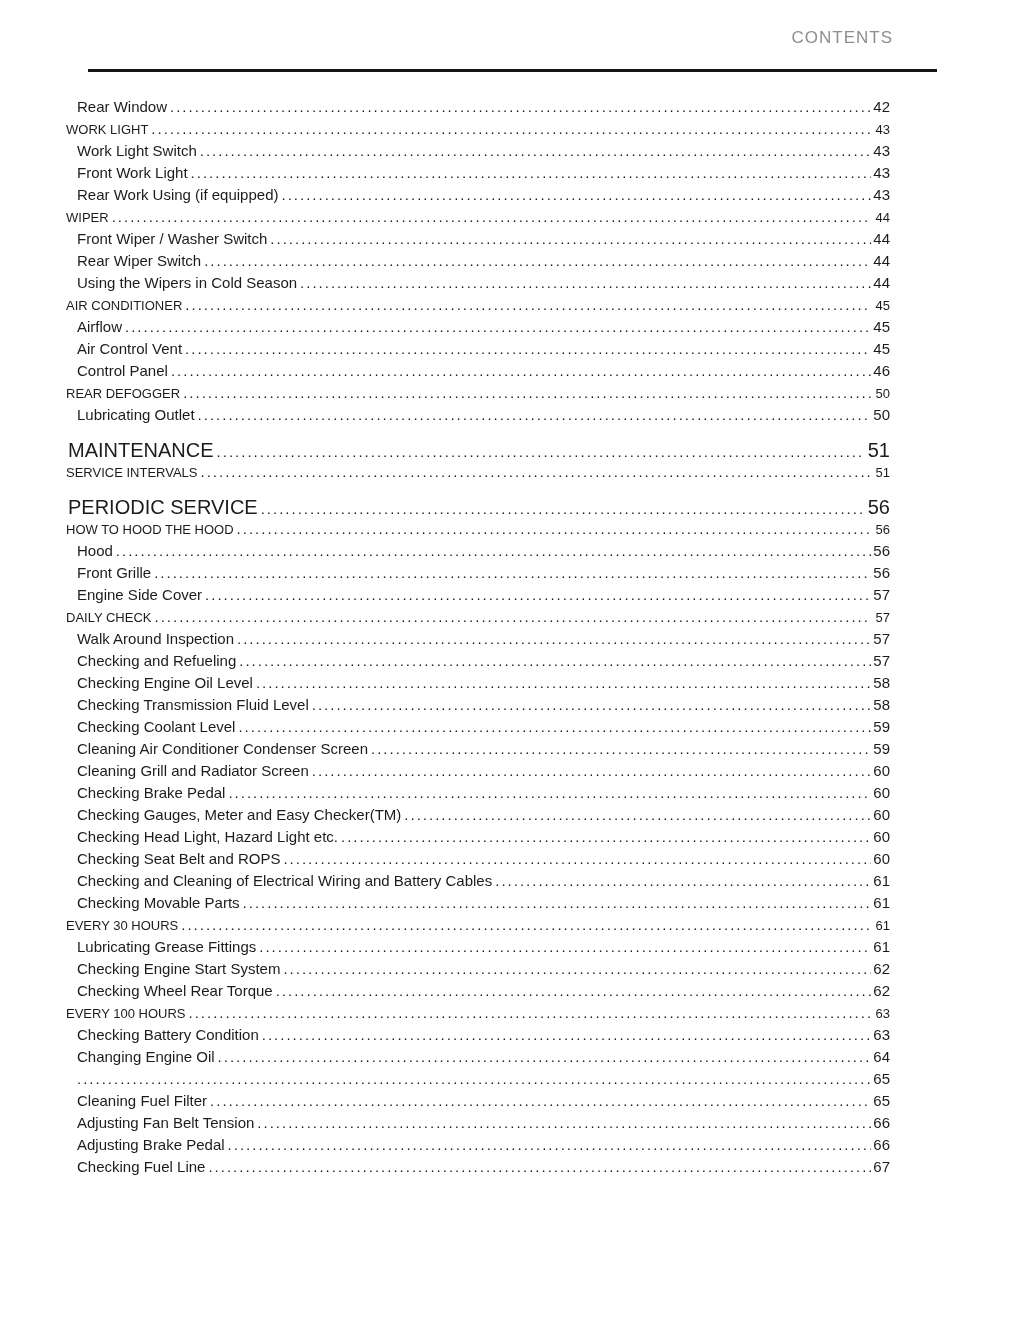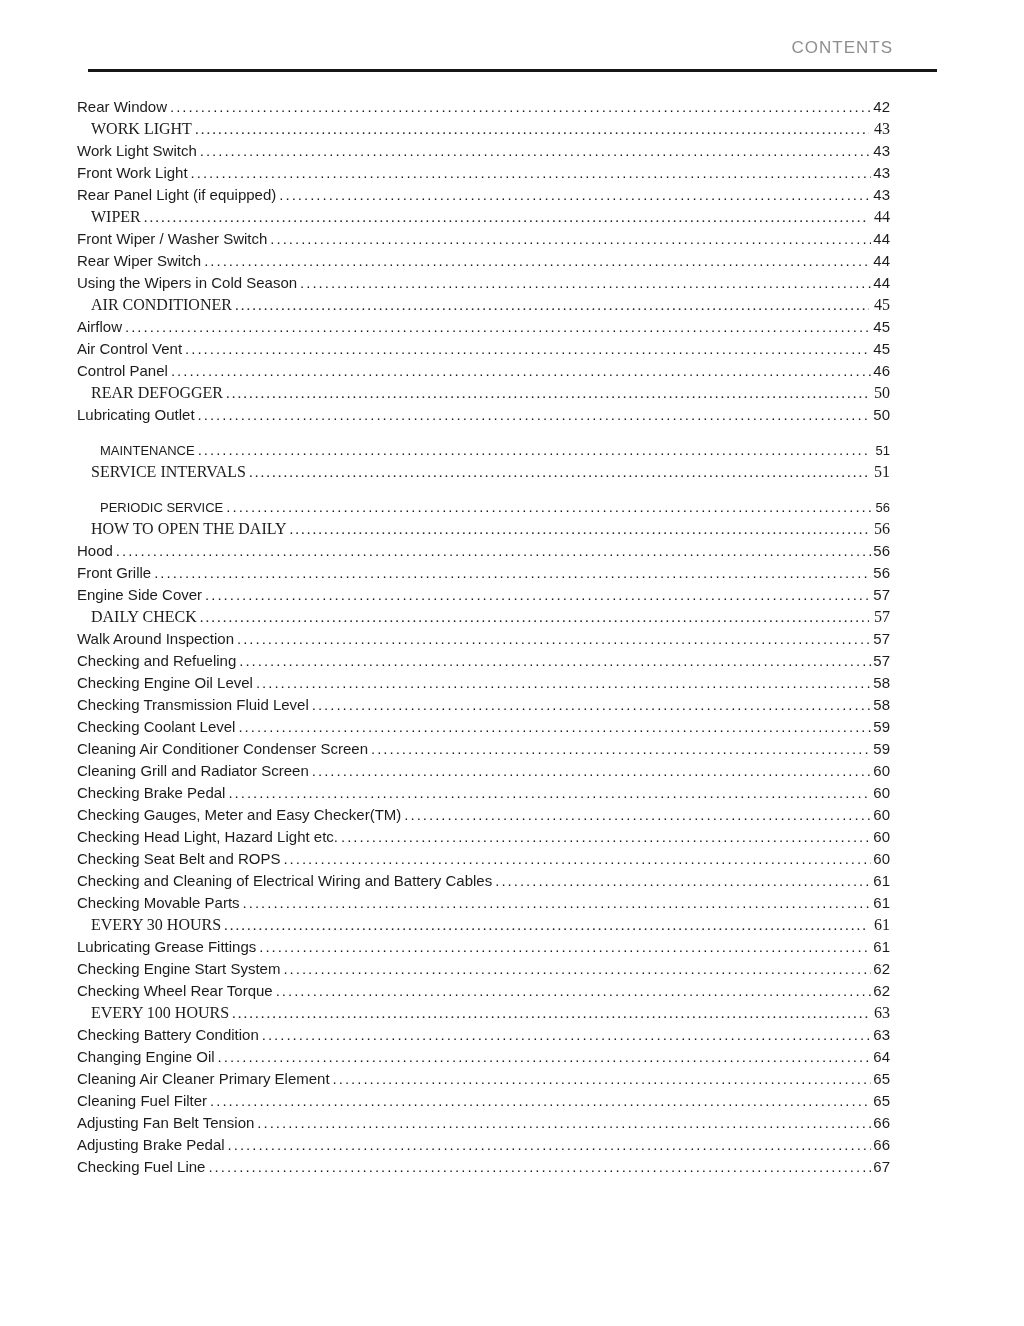--- a/index.html
+++ b/index.html
@@ -10,21 +10,21 @@
   body {
     width: 1024px;
     height: 1326px;
     position: relative;
     font-family: "Liberation Sans", sans-serif;
     color: var(--text-color, #1c1c1c);
     overflow: hidden;
   }
   .page-header-title {
     position: absolute;
-    top: 38px;
+    top: 28px;
     right: 131px;
     font-size: 17px;
     letter-spacing: 1px;
     color: var(--header-color, #8e8e8e);
   }
   .header-rule {
     position: absolute;
     top: 69px;
     left: 88px;
     width: 849px;
@@ -38,22 +38,22 @@
     width: 890px;
   }
   .row {
     display: flex;
     align-items: baseline;
     height: 22px;
     line-height: 22px;
     white-space: nowrap;
   }
   .row.gap { margin-top: 13px; }
-  .row.lvl1 { margin-left: 100px; font-size: 13px; }
-  .row.lvl2 { margin-left: 91px; font-size: 16px; font-family: Liberation Serif, serif; }
+  .row.lvl1 { margin-left: 68px; font-size: 20px; }
+  .row.lvl2 { margin-left: 66px; font-size: 13px; }
   .row.lvl3 { margin-left: 77px; font-size: 15px; }
   .label {
     flex: 0 0 auto;
     margin-right: 3px;
   }
   .dots {
     flex: 1 1 auto;
     min-width: 8px;
     overflow: hidden;
     white-space: nowrap;
@@ -93,21 +93,21 @@
       <span class="label">Work Light Switch</span>
       <span class="dots"></span>
       <span class="pagenum">43</span>
     </div>
     <div class="row lvl3">
       <span class="label">Front Work Light</span>
       <span class="dots"></span>
       <span class="pagenum">43</span>
     </div>
     <div class="row lvl3">
-      <span class="label">Rear Panel Light (if equipped)</span>
+      <span class="label">Rear Work Using (if equipped)</span>
       <span class="dots"></span>
       <span class="pagenum">43</span>
     </div>
     <div class="row lvl2">
       <span class="label">WIPER</span>
       <span class="dots"></span>
       <span class="pagenum">44</span>
     </div>
     <div class="row lvl3">
       <span class="label">Front Wiper / Washer Switch</span>
@@ -163,21 +163,21 @@
       <span class="label">SERVICE INTERVALS</span>
       <span class="dots"></span>
       <span class="pagenum">51</span>
     </div>
     <div class="row lvl1 gap">
       <span class="label">PERIODIC SERVICE</span>
       <span class="dots"></span>
       <span class="pagenum">56</span>
     </div>
     <div class="row lvl2">
-      <span class="label">HOW TO OPEN THE DAILY</span>
+      <span class="label">HOW TO HOOD THE HOOD</span>
       <span class="dots"></span>
       <span class="pagenum">56</span>
     </div>
     <div class="row lvl3">
       <span class="label">Hood</span>
       <span class="dots"></span>
       <span class="pagenum">56</span>
     </div>
     <div class="row lvl3">
       <span class="label">Front Grille</span>
@@ -288,21 +288,20 @@
       <span class="label">Checking Battery Condition</span>
       <span class="dots"></span>
       <span class="pagenum">63</span>
     </div>
     <div class="row lvl3">
       <span class="label">Changing Engine Oil</span>
       <span class="dots"></span>
       <span class="pagenum">64</span>
     </div>
     <div class="row lvl3">
-      <span class="label">Cleaning Air Cleaner Primary Element</span>
       <span class="dots"></span>
       <span class="pagenum">65</span>
     </div>
     <div class="row lvl3">
       <span class="label">Cleaning Fuel Filter</span>
       <span class="dots"></span>
       <span class="pagenum">65</span>
     </div>
     <div class="row lvl3">
       <span class="label">Adjusting Fan Belt Tension</span>

